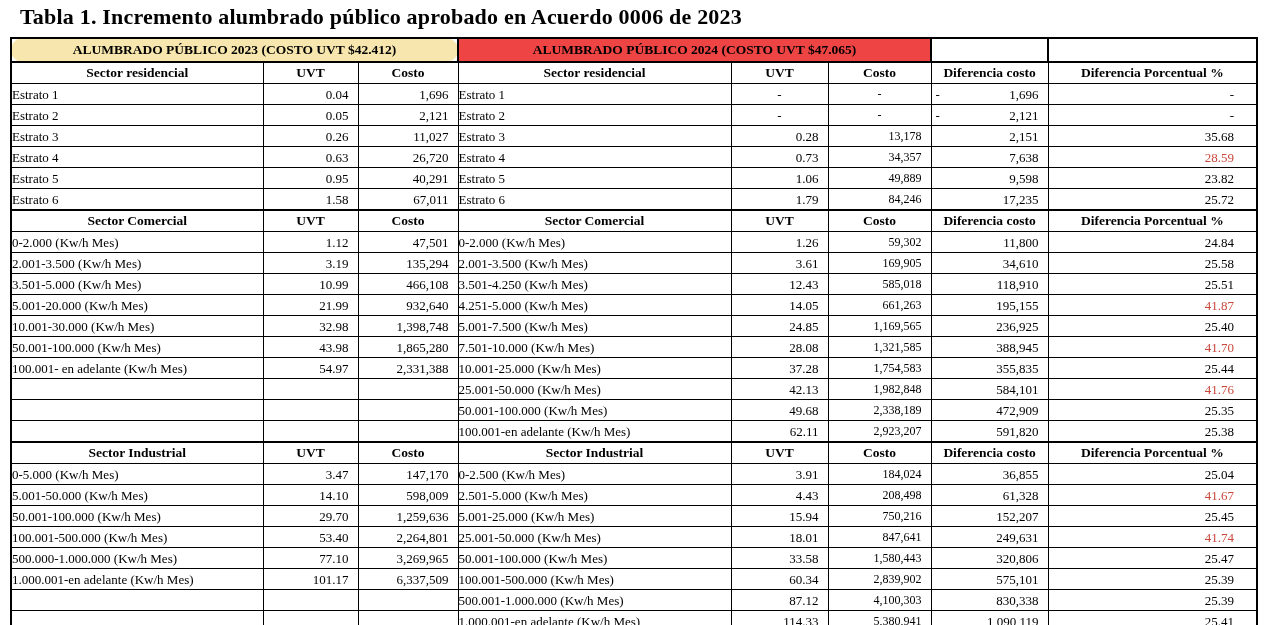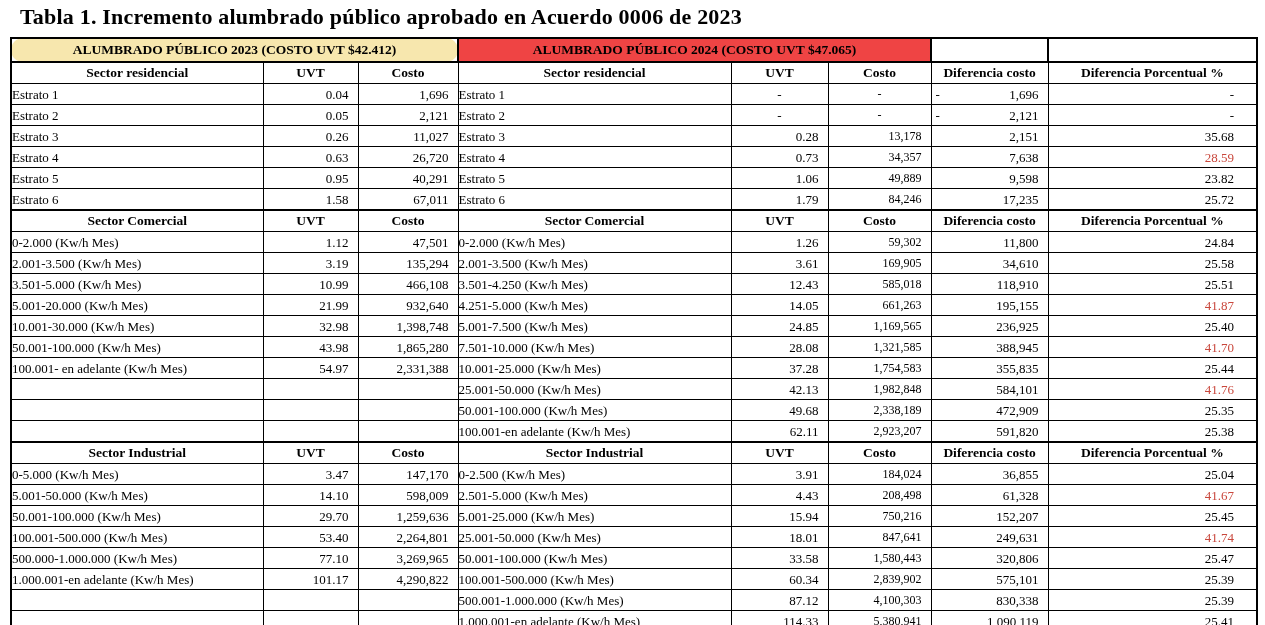--- a/index.html
+++ b/index.html
@@ -297,21 +297,21 @@
           <td class="num">3,269,965</td>
           <td class="lbl splitL">50.001-100.000 (Kw/h Mes)</td>
           <td class="num">33.58</td>
           <td class="num c24">1,580,443</td>
           <td class="num">320,806</td>
           <td class="pct">25.47</td>
         </tr>
         <tr>
           <td class="lbl">1.000.001-en adelante (Kw/h Mes)</td>
           <td class="num">101.17</td>
-          <td class="num">4,290,822</td>
+          <td class="num">6,337,509</td>
           <td class="lbl splitL">100.001-500.000 (Kw/h Mes)</td>
           <td class="num">60.34</td>
           <td class="num c24">2,839,902</td>
           <td class="num">575,101</td>
           <td class="pct">25.39</td>
         </tr>
         <tr>
           <td class="lbl"></td>
           <td class="num"></td>
           <td class="num"></td>

